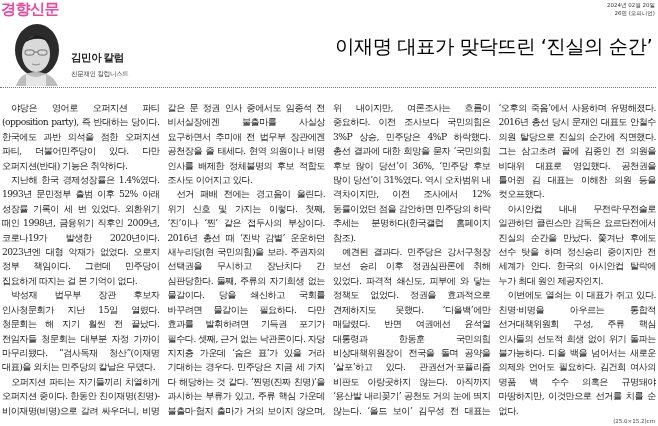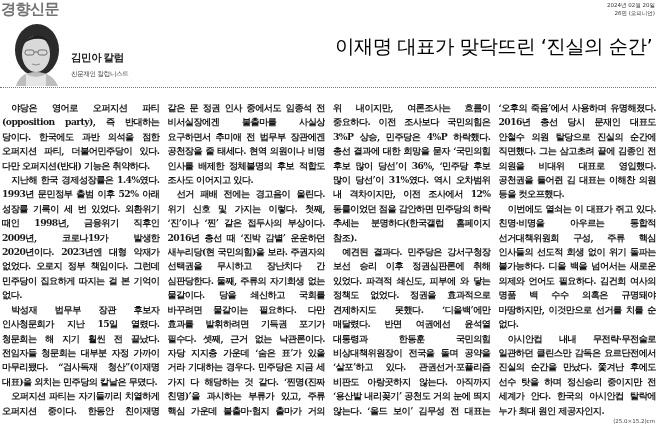--- a/index.html
+++ b/index.html
@@ -4,21 +4,21 @@
   <style>
     html, body { margin: 0; padding: 0; background: #ffffff; }
     body {
       width: 658px; height: 426px; overflow: hidden; position: relative;
       font-family: "DejaVu Serif", "Liberation Serif", serif;
       color: #1a1a1a;
     }
     .masthead {
       position: absolute; left: 1px; top: 0px;
       font-family: Liberation Mono, monospace;
-      font-weight: bold; font-size: 15px; letter-spacing: -0.5px; color: #737373;
+      font-weight: bold; font-size: 15px; letter-spacing: -0.5px; color: #ec4899;
     }
     .dateline {
       position: absolute; right: 3px; top: 1px; text-align: right;
       font-family: "DejaVu Sans", "Liberation Sans", sans-serif;
       font-size: 5.5px; line-height: 8px; color: #333;
     }
     .portrait {
       position: absolute; left: 12px; top: 20px; width: 50px; height: 66px;
       overflow: hidden;
     }
@@ -40,21 +40,21 @@
     .rule {
       position: absolute; left: 0; right: 2px; top: 87px;
       border-top: 1px dotted #777;
     }
     .body-cols {
       position: absolute; left: 2px; top: 101px; width: 654px; height: 315px;
       display: flex; gap: 8px;
     }
     .col {
       flex: 1; font-size: 9.2px; line-height: 14.4px; letter-spacing: -0.55px;
-      text-align: justify; overflow: hidden; word-break: keep-all; font-weight: bold;
+      text-align: justify; overflow: hidden; word-break: keep-all;
     }
     .col p { margin: 0; text-indent: 1em; }
     .col p.cont { text-indent: 0; }
     .size-note {
       position: absolute; right: 3px; bottom: 2px;
       font-family: "DejaVu Sans", "Liberation Sans", sans-serif;
       font-size: 5.5px; color: #444;
     }
   </style>
 </head>
@@ -101,19 +101,19 @@
     <p>선거 패배 전에는 경고음이 울린다. 위기 신호 및 가지는 이렇다. 첫째, ‘진’이나 ‘찐’ 같은 접두사의 부상이다. 2016년 총선 때 ‘진박 감별’ 운운하던 새누리당(현 국민의힘)을 보라. 주권자의 선택권을 무시하고 장난치다 간 심판당한다. 둘째, 주류의 자기희생 없는 물갈이다. 당을 쇄신하고 국회를 바꾸려면 물갈이는 필요하다. 다만 효과를 발휘하려면 기득권 포기가 필수다. 셋째, 근거 없는 낙관론이다. 자당 지지층 가운데 ‘숨은 표’가 있을 거라 기대하는 경우다. 민주당은 지금 세 가지 다 해당하는 것 같다. ‘찐명(진짜 친명)’을 과시하는 부류가 있고, 주류 핵심 가운데 불출마·험지 출마가 거의 보이지 않으며, ‘샤이 진보’를 언급하는 이들도 있다고 한다.</p>
 
   </div>
   <div class="col">
     <p class="cont">위 내이지만, 여론조사는 흐름이 중요하다. 이전 조사보다 국민의힘은 3%P 상승, 민주당은 4%P 하락했다. 총선 결과에 대한 희망을 묻자 ‘국민의힘 후보 많이 당선’이 36%, ‘민주당 후보 많이 당선’이 31%였다. 역시 오차범위 내 격차이지만, 이전 조사에서 12% 동률이었던 점을 감안하면 민주당의 하락 추세는 분명하다(한국갤럽 홈페이지 참조).</p>
     <p>예견된 결과다. 민주당은 강서구청장 보선 승리 이후 정권심판론에 취해 있었다. 파격적 쇄신도, 피부에 와 닿는 정책도 없었다. 정권을 효과적으로 견제하지도 못했다. ‘디올백’에만 매달렸다. 반면 여권에선 윤석열 대통령과 한동훈 국민의힘 비상대책위원장이 전국을 돌며 공약을 ‘살포’하고 있다. 관권선거·포퓰리즘 비판도 아랑곳하지 않는다. 아직까지 ‘용산발 내리꽂기’ 공천도 거의 눈에 띄지 않는다. ‘올드 보이’ 김무성 전 대표는 불출마를 선언했다.</p>
 
   </div>
   <div class="col">
     <p class="cont">‘오후의 죽음’에서 사용하며 유명해졌다. 2016년 총선 당시 문재인 대표도 안철수 의원 탈당으로 진실의 순간에 직면했다. 그는 삼고초려 끝에 김종인 전 의원을 비대위 대표로 영입했다. 공천권을 틀어쥔 김 대표는 이해찬 의원 등을 컷오프했다.</p>
+    <p>아시안컵 내내 무전략·무전술로 일관하던 클린스만 감독은 요르단전에서 진실의 순간을 만났다. 쫓겨난 후에도 선수 탓을 하며 정신승리 중이지만 전 세계가 안다. 한국의 아시안컵 탈락에 누가 최대 원인 제공자인지.</p>
     <p>이번에도 열쇠는 이 대표가 쥐고 있다. 친명·비명을 아우르는 통합적 선거대책위원회 구성, 주류 핵심 인사들의 선도적 희생 없이 위기 돌파는 불가능하다. 디올 백을 넘어서는 새로운 의제와 언어도 필요하다. 김건희 여사의 명품 백 수수 의혹은 규명돼야 마땅하지만, 이것만으로 선거를 치를 순 없다.</p>
-    <p>아시안컵 내내 무전략·무전술로 일관하던 클린스만 감독은 요르단전에서 진실의 순간을 만났다. 쫓겨난 후에도 선수 탓을 하며 정신승리 중이지만 전 세계가 안다. 한국의 아시안컵 탈락에 누가 최대 원인 제공자인지.</p>
 
   </div>
 </div>
 
 <div class="size-note">(25.0×15.2)cm</div>
 
 </body></html>

